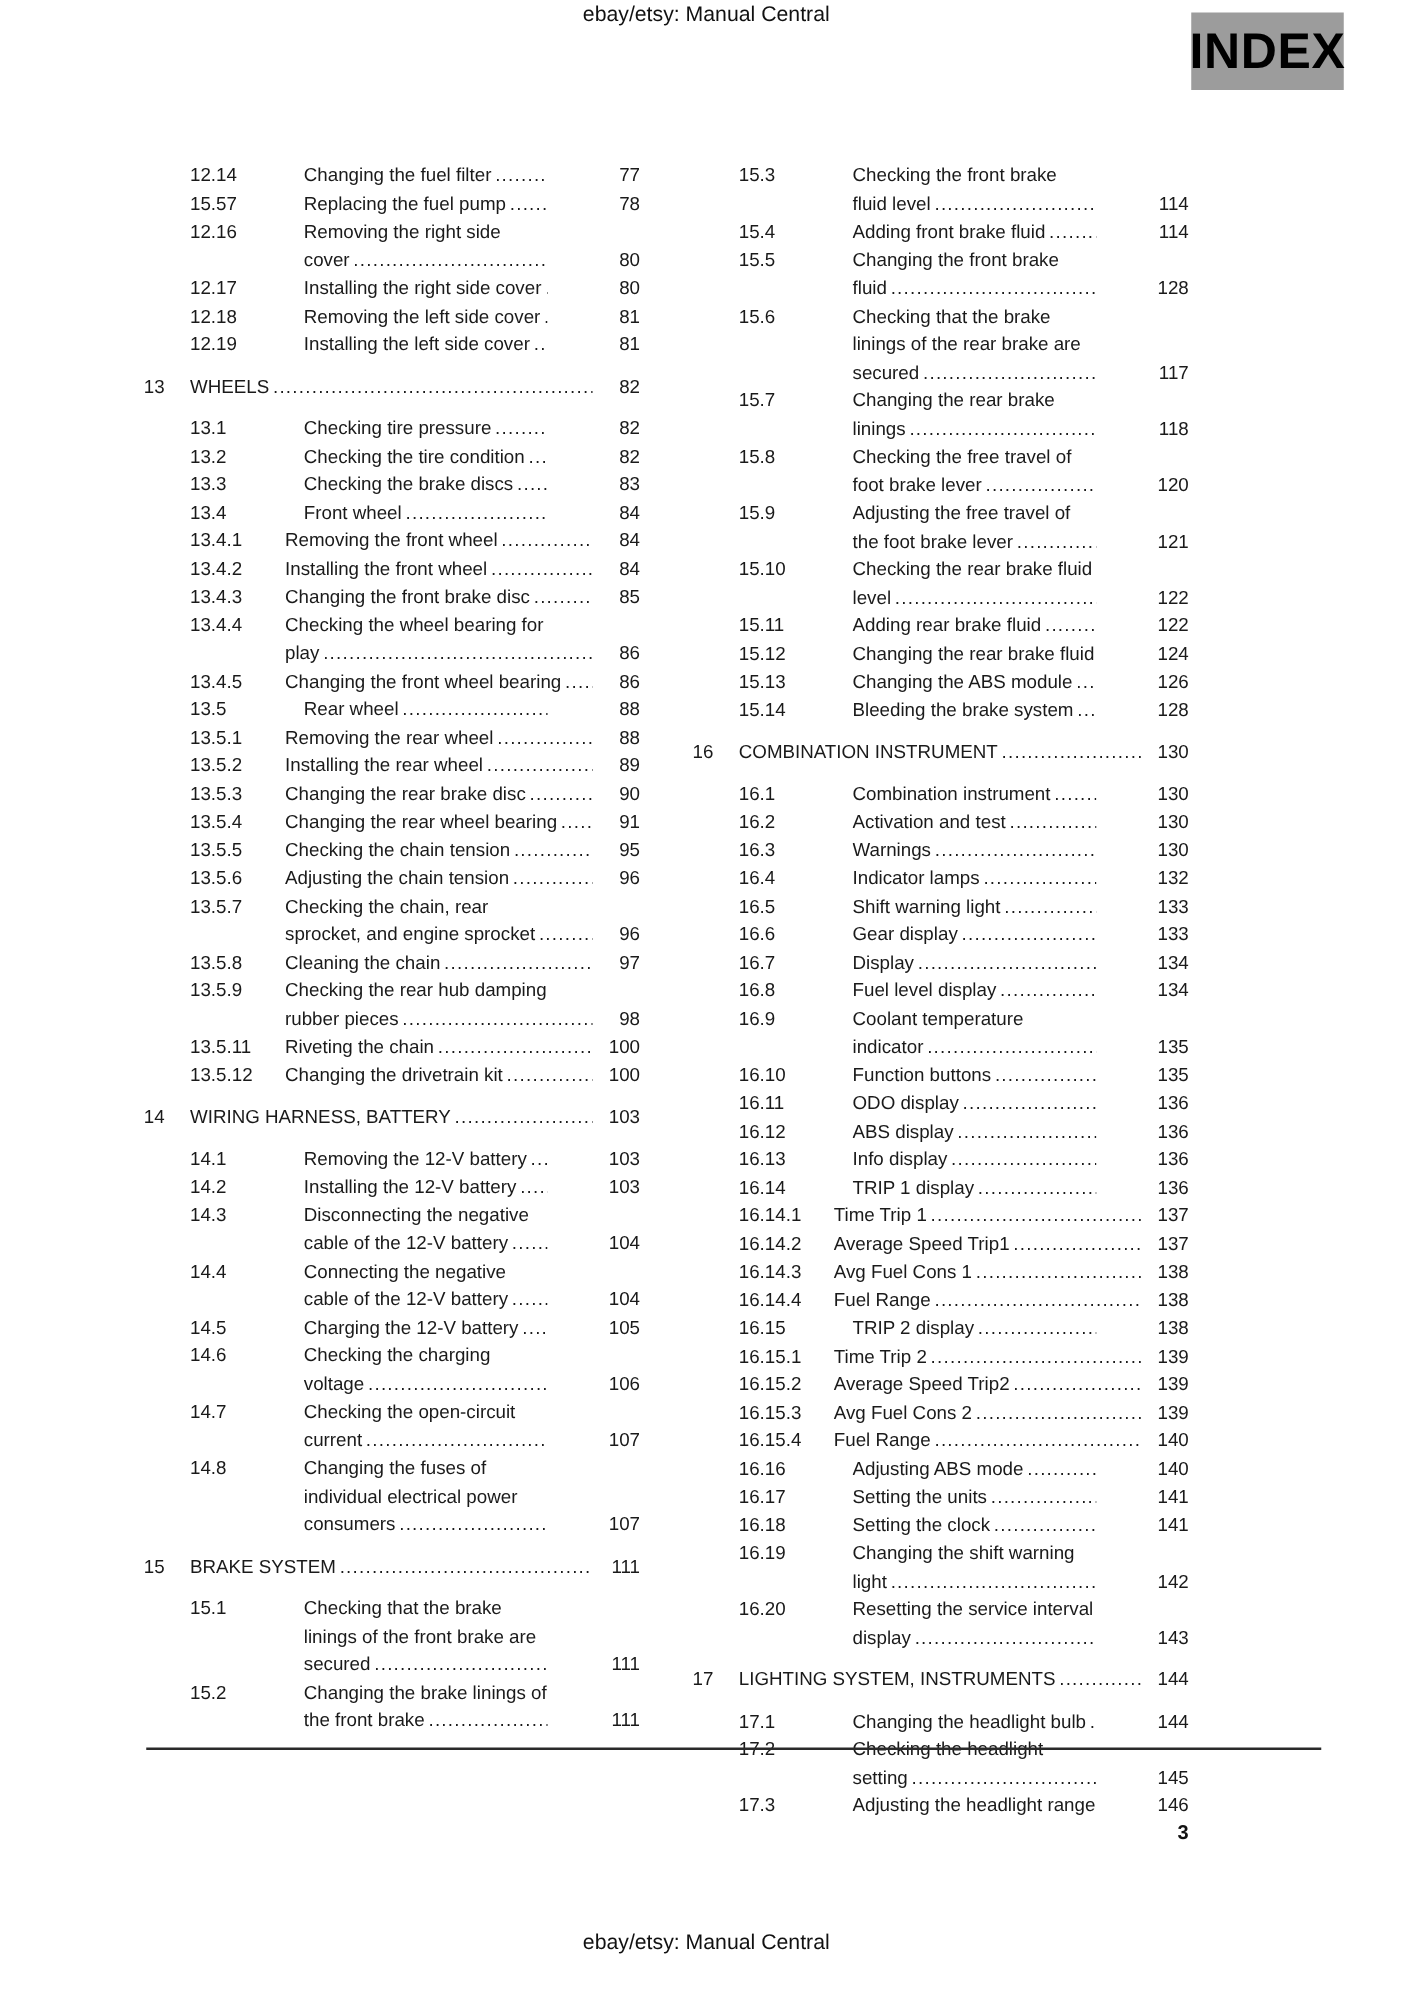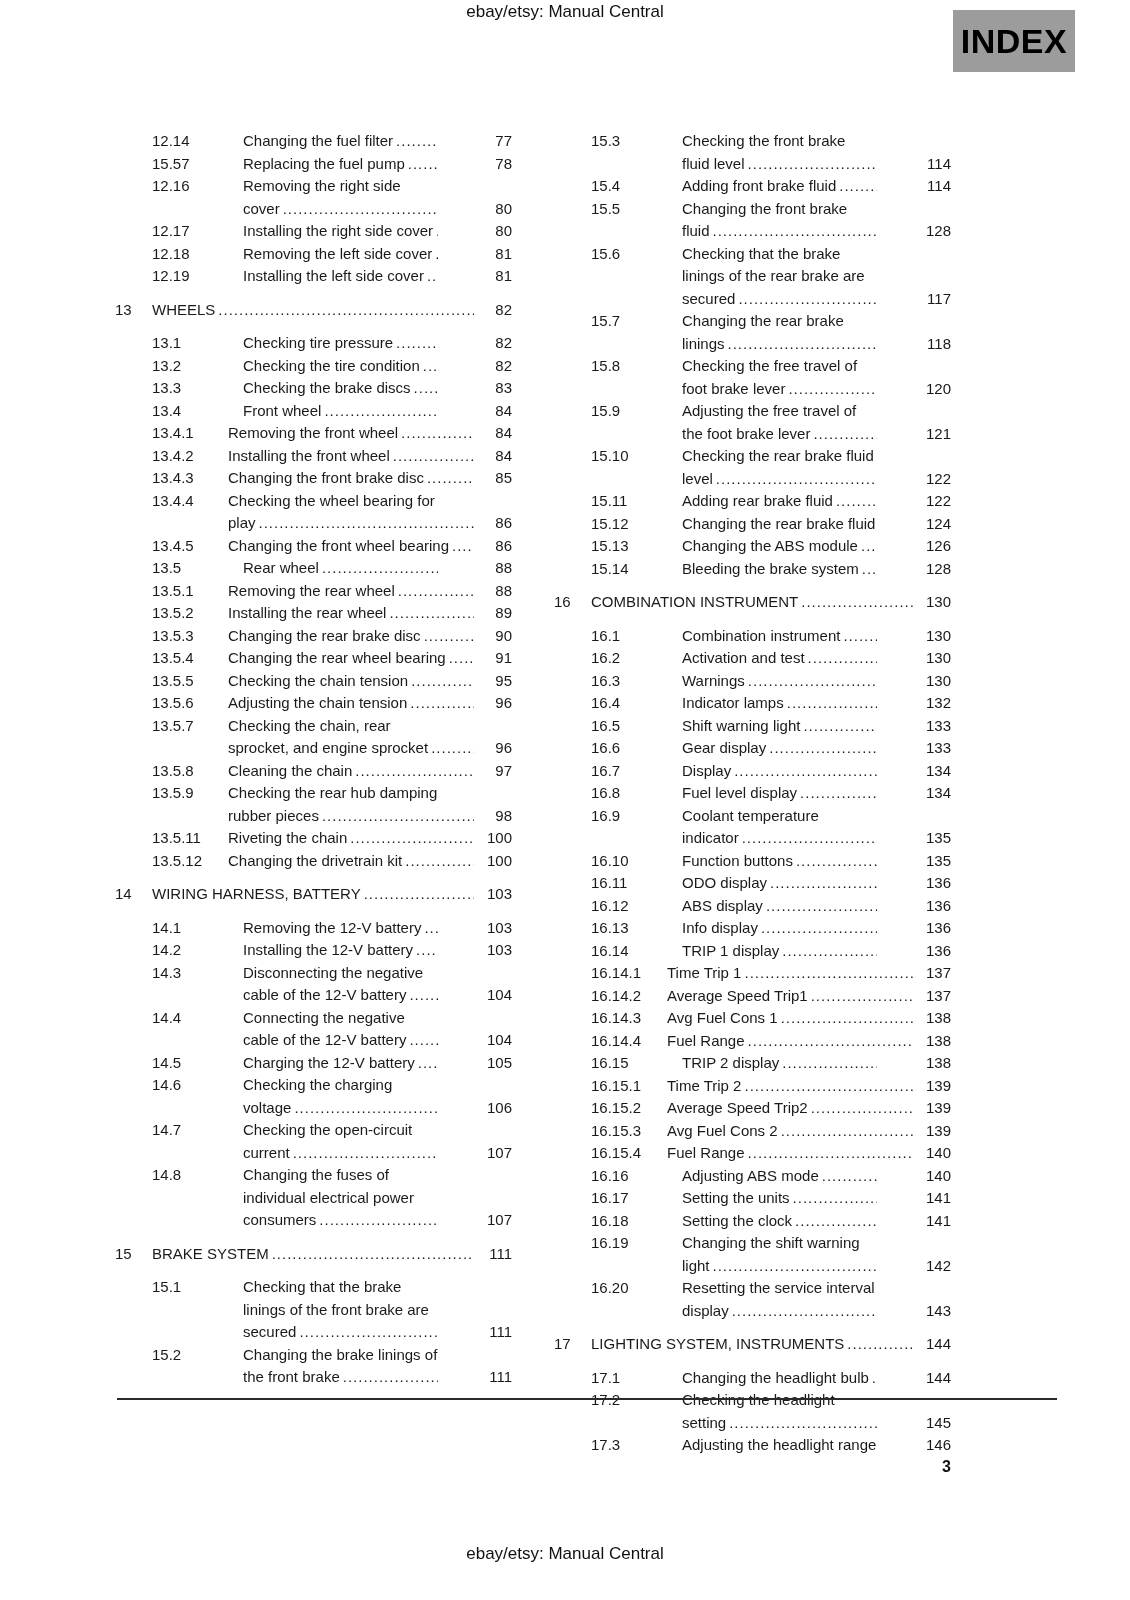--- a/index.html
+++ b/index.html
@@ -27,21 +27,21 @@
     top: 10px;
     right: 33px;
     width: 122px;
     height: 62px;
     background: #9c9c9c;
     display: flex;
     align-items: center;
     justify-content: center;
   }
   .index-badge span {
-    font-size: 34px;
+    font-size: 40px;
     font-weight: bold;
     letter-spacing: 0.5px;
     color: #000;
   }
   .toc {
     position: absolute;
     top: 130px;
     left: 93px;
     width: 836px;
     display: flex;

